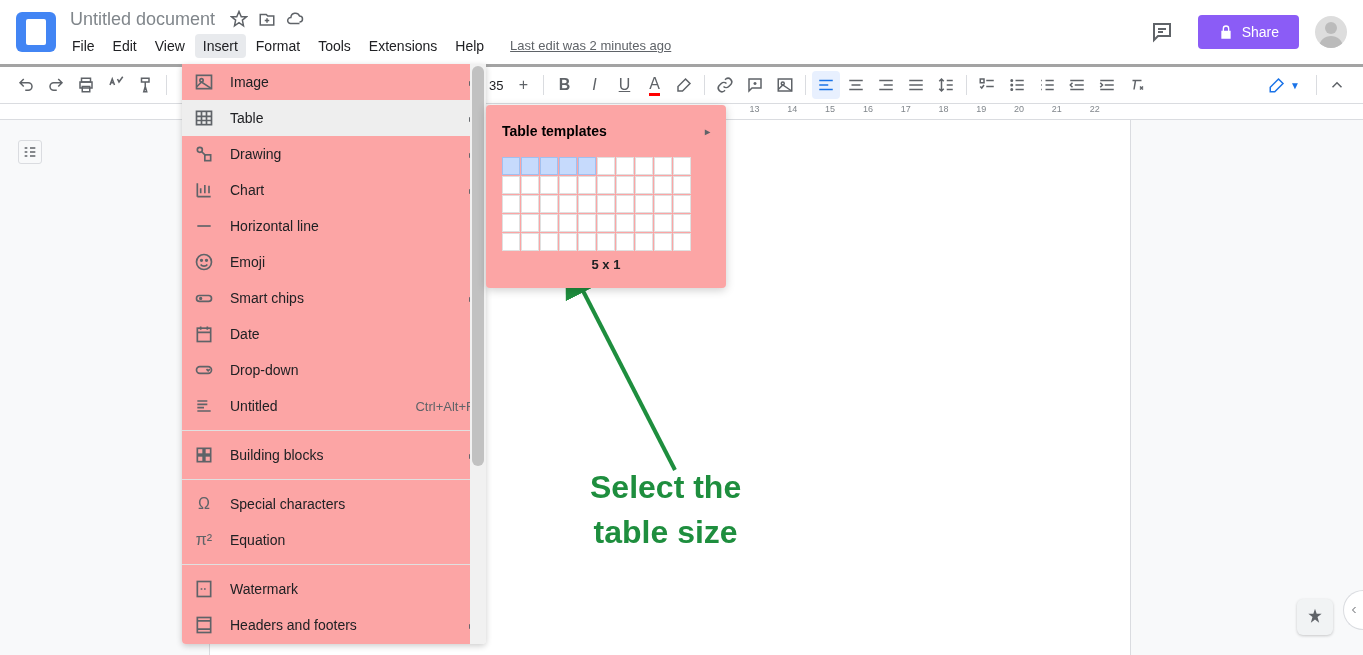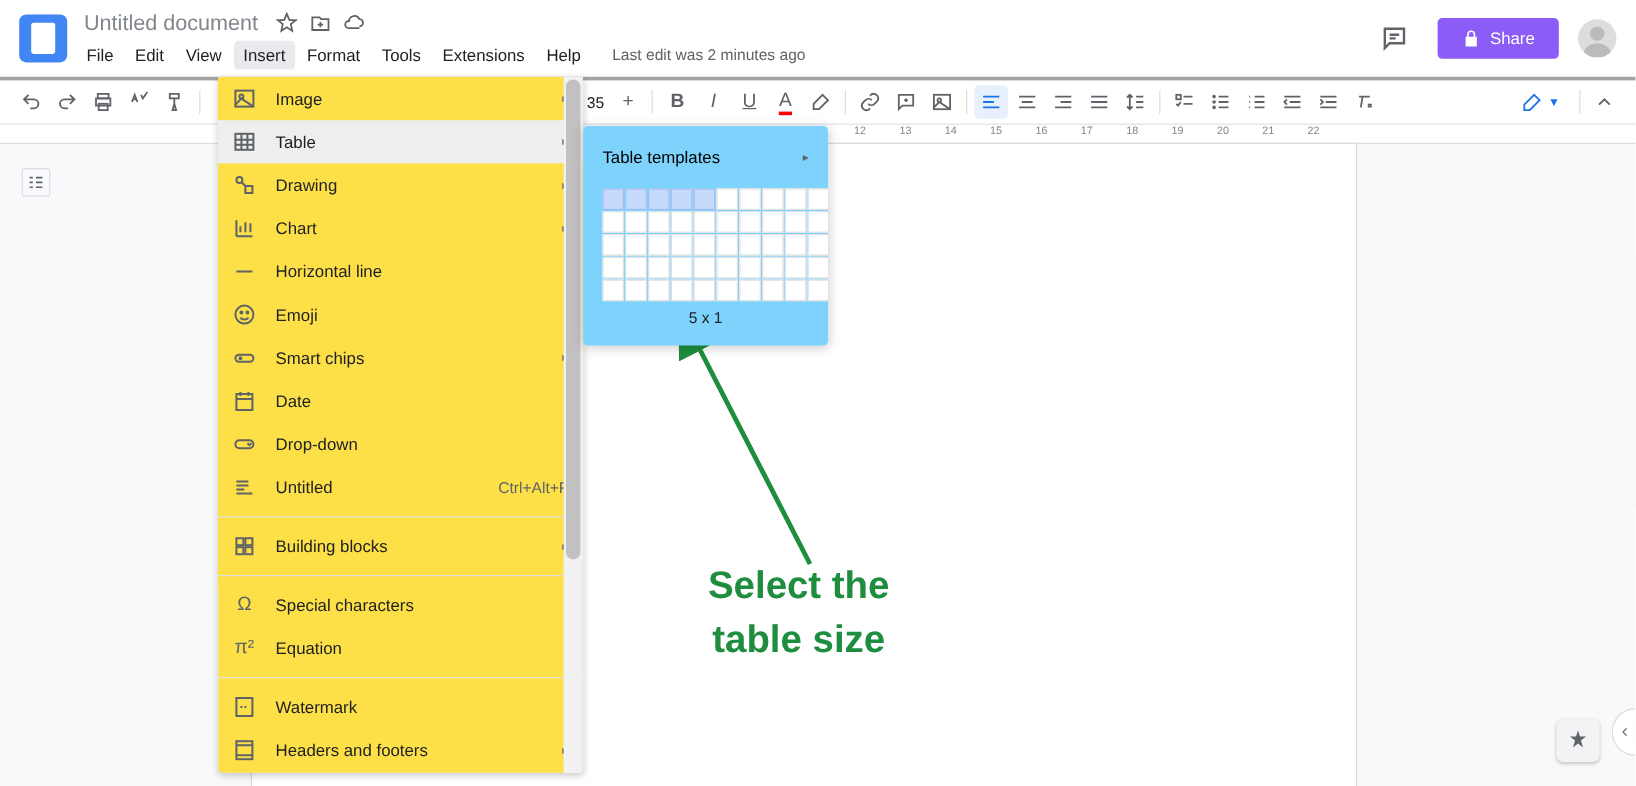--- a/index.html
+++ b/index.html
@@ -8,21 +8,21 @@
 .header { height: 64px; display: flex; align-items: center; padding: 8px 16px; }
 .docs-icon { width: 40px; height: 40px; background: #4285f4; border-radius: 6px; display: flex; align-items: center; justify-content: center; margin-right: 8px; }
 .docs-icon::before { content: ''; width: 20px; height: 26px; background: #fff; border-radius: 2px; }
 .doc-title-area { flex: 1; }
 .doc-title-row { display: flex; align-items: center; gap: 8px; }
 .doc-title { font-size: 18px; color: #80868b; padding: 2px 6px; }
 .title-icon { width: 20px; height: 20px; color: #5f6368; cursor: pointer; display: flex; align-items: center; justify-content: center; }
 .menu-bar { display: flex; gap: 2px; margin-top: 2px; align-items: center; }
 .menu-item { padding: 4px 8px; font-size: 14px; color: #202124; cursor: pointer; border-radius: 4px; }
 .menu-item.active { background: #e8eaed; }
-.last-edit { font-size: 13px; color: #5f6368; margin-left: 16px; cursor: pointer; }
+.last-edit { font-size: 13px; color: #5f6368; text-decoration: underline; margin-left: 16px; cursor: pointer; }
 .header-right { display: flex; align-items: center; gap: 16px; }
 .comment-btn { width: 40px; height: 40px; display: flex; align-items: center; justify-content: center; cursor: pointer; border-radius: 50%; }
 .share-btn { background: #8b5cf6; color: #fff; padding: 9px 20px; border-radius: 4px; font-size: 14px; font-weight: 500; display: flex; align-items: center; gap: 8px; cursor: pointer; border: none; }
 .avatar { width: 32px; height: 32px; border-radius: 50%; background: #ddd; cursor: pointer; overflow: hidden; }
 
 .toolbar { height: 40px; border-top: 3px solid #a3a3a3; border-bottom: 1px solid #dadce0; display: flex; align-items: center; padding: 0 12px; gap: 2px; background: #fff; }
 .tb-btn { width: 28px; height: 28px; display: flex; align-items: center; justify-content: center; cursor: pointer; border-radius: 4px; color: #5f6368; font-size: 16px; }
 .tb-btn.active { background: #e8f0fe; color: #1a73e8; }
 .tb-sep { width: 1px; height: 20px; background: #dadce0; margin: 0 4px; }
 .tb-text { font-size: 13px; color: #202124; padding: 0 4px; }
@@ -30,32 +30,32 @@
 
 .ruler { height: 16px; background: #fff; border-bottom: 1px solid #dadce0; position: relative; font-size: 9px; color: #80868b; padding-left: 60px; }
 .ruler-marks { display: flex; }
 .ruler-mark { width: 37.8px; text-align: center; }
 
 .workspace { display: flex; height: calc(100% - 120px); background: #f8f9fa; position: relative; }
 .left-gutter { width: 60px; display: flex; justify-content: center; padding-top: 20px; }
 .outline-icon { width: 24px; height: 24px; border: 1px solid #dadce0; border-radius: 3px; cursor: pointer; display: flex; align-items: center; justify-content: center; }
 .page { background: #fff; margin-left: 150px; width: 920px; height: 100%; box-shadow: 0 0 0 1px #dadce0; }
 
-.dropdown { position: absolute; top: 64px; left: 182px; width: 304px; background: #fde047; box-shadow: 0 2px 6px rgba(0,0,0,0.2); z-index: 100; border-radius: 0 0 4px 4px; max-height: 580px; overflow-y: auto; }
+.dropdown { position: absolute; top: 64px; left: 182px; width: 304px; background: #fca5a5; box-shadow: 0 2px 6px rgba(0,0,0,0.2); z-index: 100; border-radius: 0 0 4px 4px; max-height: 580px; overflow-y: auto; }
 .dropdown-scrollbar { position: absolute; right: 0; top: 0; width: 16px; height: 100%; background: #f1f1f1; }
 .dropdown-thumb { position: absolute; right: 2px; top: 2px; width: 12px; height: 400px; background: #c1c1c1; border-radius: 6px; }
 .dd-item { display: flex; align-items: center; padding: 8px 12px; font-size: 14px; color: #202124; cursor: pointer; gap: 16px; position: relative; }
 .dd-item.highlight { background: #eeeeee; }
 .dd-icon { width: 20px; height: 20px; display: flex; align-items: center; justify-content: center; color: #5f6368; flex-shrink: 0; }
 .dd-label { flex: 1; }
 .dd-arrow { color: #5f6368; font-size: 10px; }
 .dd-shortcut { color: #5f6368; font-size: 13px; }
 .dd-sep { height: 1px; background: #e0e0e0; margin: 6px 0; }
 
-.submenu { position: absolute; top: 105px; left: 486px; width: 204px; background: #7dd3fc; box-shadow: 0 2px 10px rgba(0,0,0,0.2); z-index: 101; border-radius: 4px; padding: 8px 0; }
+.submenu { position: absolute; top: 105px; left: 486px; width: 240px; background: #fca5a5; box-shadow: 0 2px 10px rgba(0,0,0,0.2); z-index: 101; border-radius: 4px; padding: 8px 0; font-weight: bold; }
 .sub-item { display: flex; align-items: center; justify-content: space-between; padding: 10px 16px; font-size: 14px; cursor: pointer; }
 .table-grid { padding: 8px 16px; }
 .grid-cells { display: grid; grid-template-columns: repeat(10, 18px); grid-template-rows: repeat(5, 18px); gap: 1px; }
 .grid-cell { background: #fff; border: 1px solid #e0e0e0; }
 .grid-cell.sel { background: #c6dafc; border-color: #a0c0f0; }
 .grid-label { text-align: center; font-size: 13px; color: #202124; margin-top: 6px; }
 
 .annotation { position: absolute; top: 465px; left: 590px; font-family: 'Comic Sans MS', cursive; font-size: 32px; color: #1e8e3e; font-weight: 600; z-index: 50; text-align: center; line-height: 1.4; }
 .arrow-svg { position: absolute; top: 270px; left: 565px; z-index: 50; }
 

